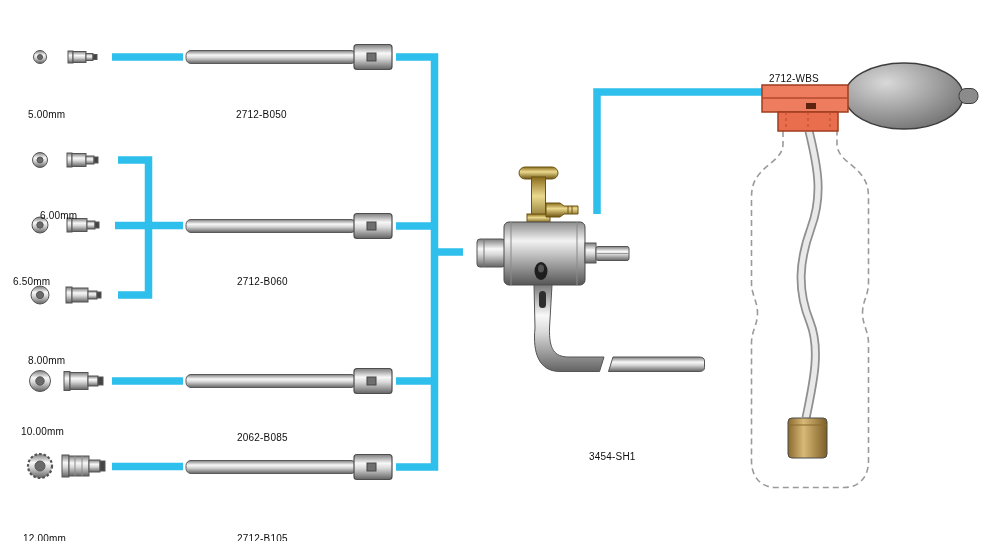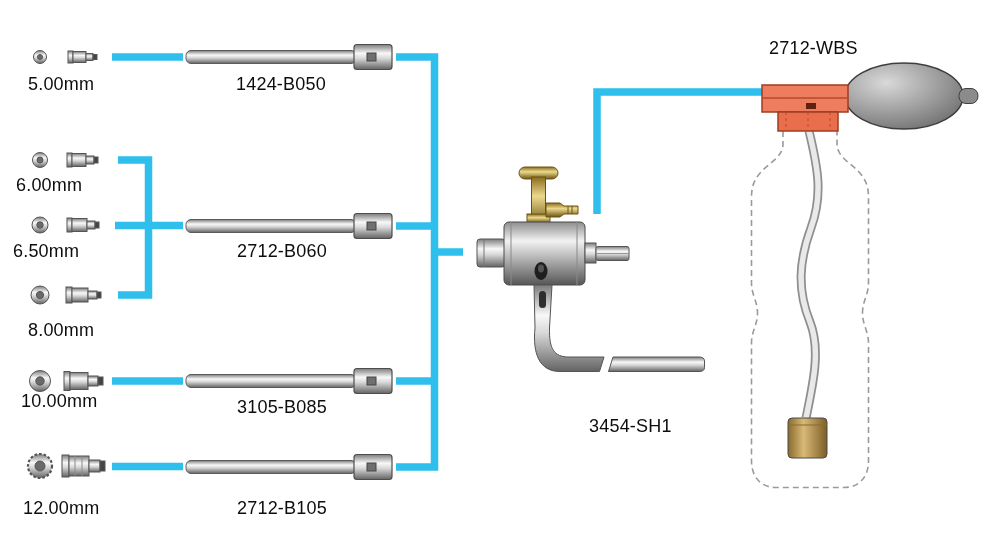--- a/index.html
+++ b/index.html
@@ -2,22 +2,22 @@
 <html><head>
 <meta charset="utf-8">
 <style>
   html,body{margin:0;padding:0;background:#ffffff;}
   #stage{
     position:relative;width:1000px;height:541px;background:#ffffff;
     font-family:"Liberation Sans", sans-serif;overflow:hidden;
   }
   #stage svg{position:absolute;left:0;top:0;}
   .lbl{
-    position:absolute;font-size:18px;color:#0d0d0d;letter-spacing:.2px;
-    white-space:nowrap;line-height:1;
+    position:absolute;font-size:10px;color:#0d0d0d;letter-spacing:.2px;
+    white-space:nowrap;line-height:1;margin-top:35px;
   }
 </style>
 </head>
 <body>
 
 <div id="stage">
 
   <svg width="1000" height="541" viewBox="0 0 1000 541">
     <defs>
       <linearGradient id="tubeV" x1="0" y1="0" x2="0" y2="1">
@@ -176,27 +176,27 @@
       <line x1="762" y1="98" x2="848" y2="98" stroke="#b54a2c" stroke-width="1.5"></line>
       <rect x="806" y="103" width="10" height="6" fill="#5c2410" stroke="none"></rect>
       <rect x="778" y="112" width="60" height="19" fill="#e96e4e" stroke="#a03c1f" stroke-width="1.5"></rect>
       <line x1="786" y1="112" x2="786" y2="131" stroke="#b54a2c" stroke-dasharray="3 3"></line>
       <line x1="808" y1="112" x2="808" y2="131" stroke="#b54a2c" stroke-dasharray="3 3"></line>
       <line x1="830" y1="112" x2="830" y2="131" stroke="#b54a2c" stroke-dasharray="3 3"></line>
     </g>
   </svg>
 
   <div class="lbl" style="left:28px;top:75px">5.00mm</div>
-  <div class="lbl" style="left:16px;top:176px">6.00mm</div>
+  <div class="lbl" style="left:40px;top:176px">6.00mm</div>
   <div class="lbl" style="left:13px;top:242px">6.50mm</div>
   <div class="lbl" style="left:28px;top:321px">8.00mm</div>
   <div class="lbl" style="left:21px;top:392px">10.00mm</div>
   <div class="lbl" style="left:23px;top:499px">12.00mm</div>
 
-  <div class="lbl" style="left:236px;top:75px">1424-B050</div>
+  <div class="lbl" style="left:236px;top:75px">2712-B050</div>
   <div class="lbl" style="left:237px;top:242px">2712-B060</div>
-  <div class="lbl" style="left:237px;top:398px">3105-B085</div>
+  <div class="lbl" style="left:237px;top:398px">2062-B085</div>
   <div class="lbl" style="left:237px;top:499px">2712-B105</div>
 
   <div class="lbl" style="left:589px;top:417px">3454-SH1</div>
   <div class="lbl" style="left:769px;top:39px">2712-WBS</div>
 
 </div>
 
 </body></html>

